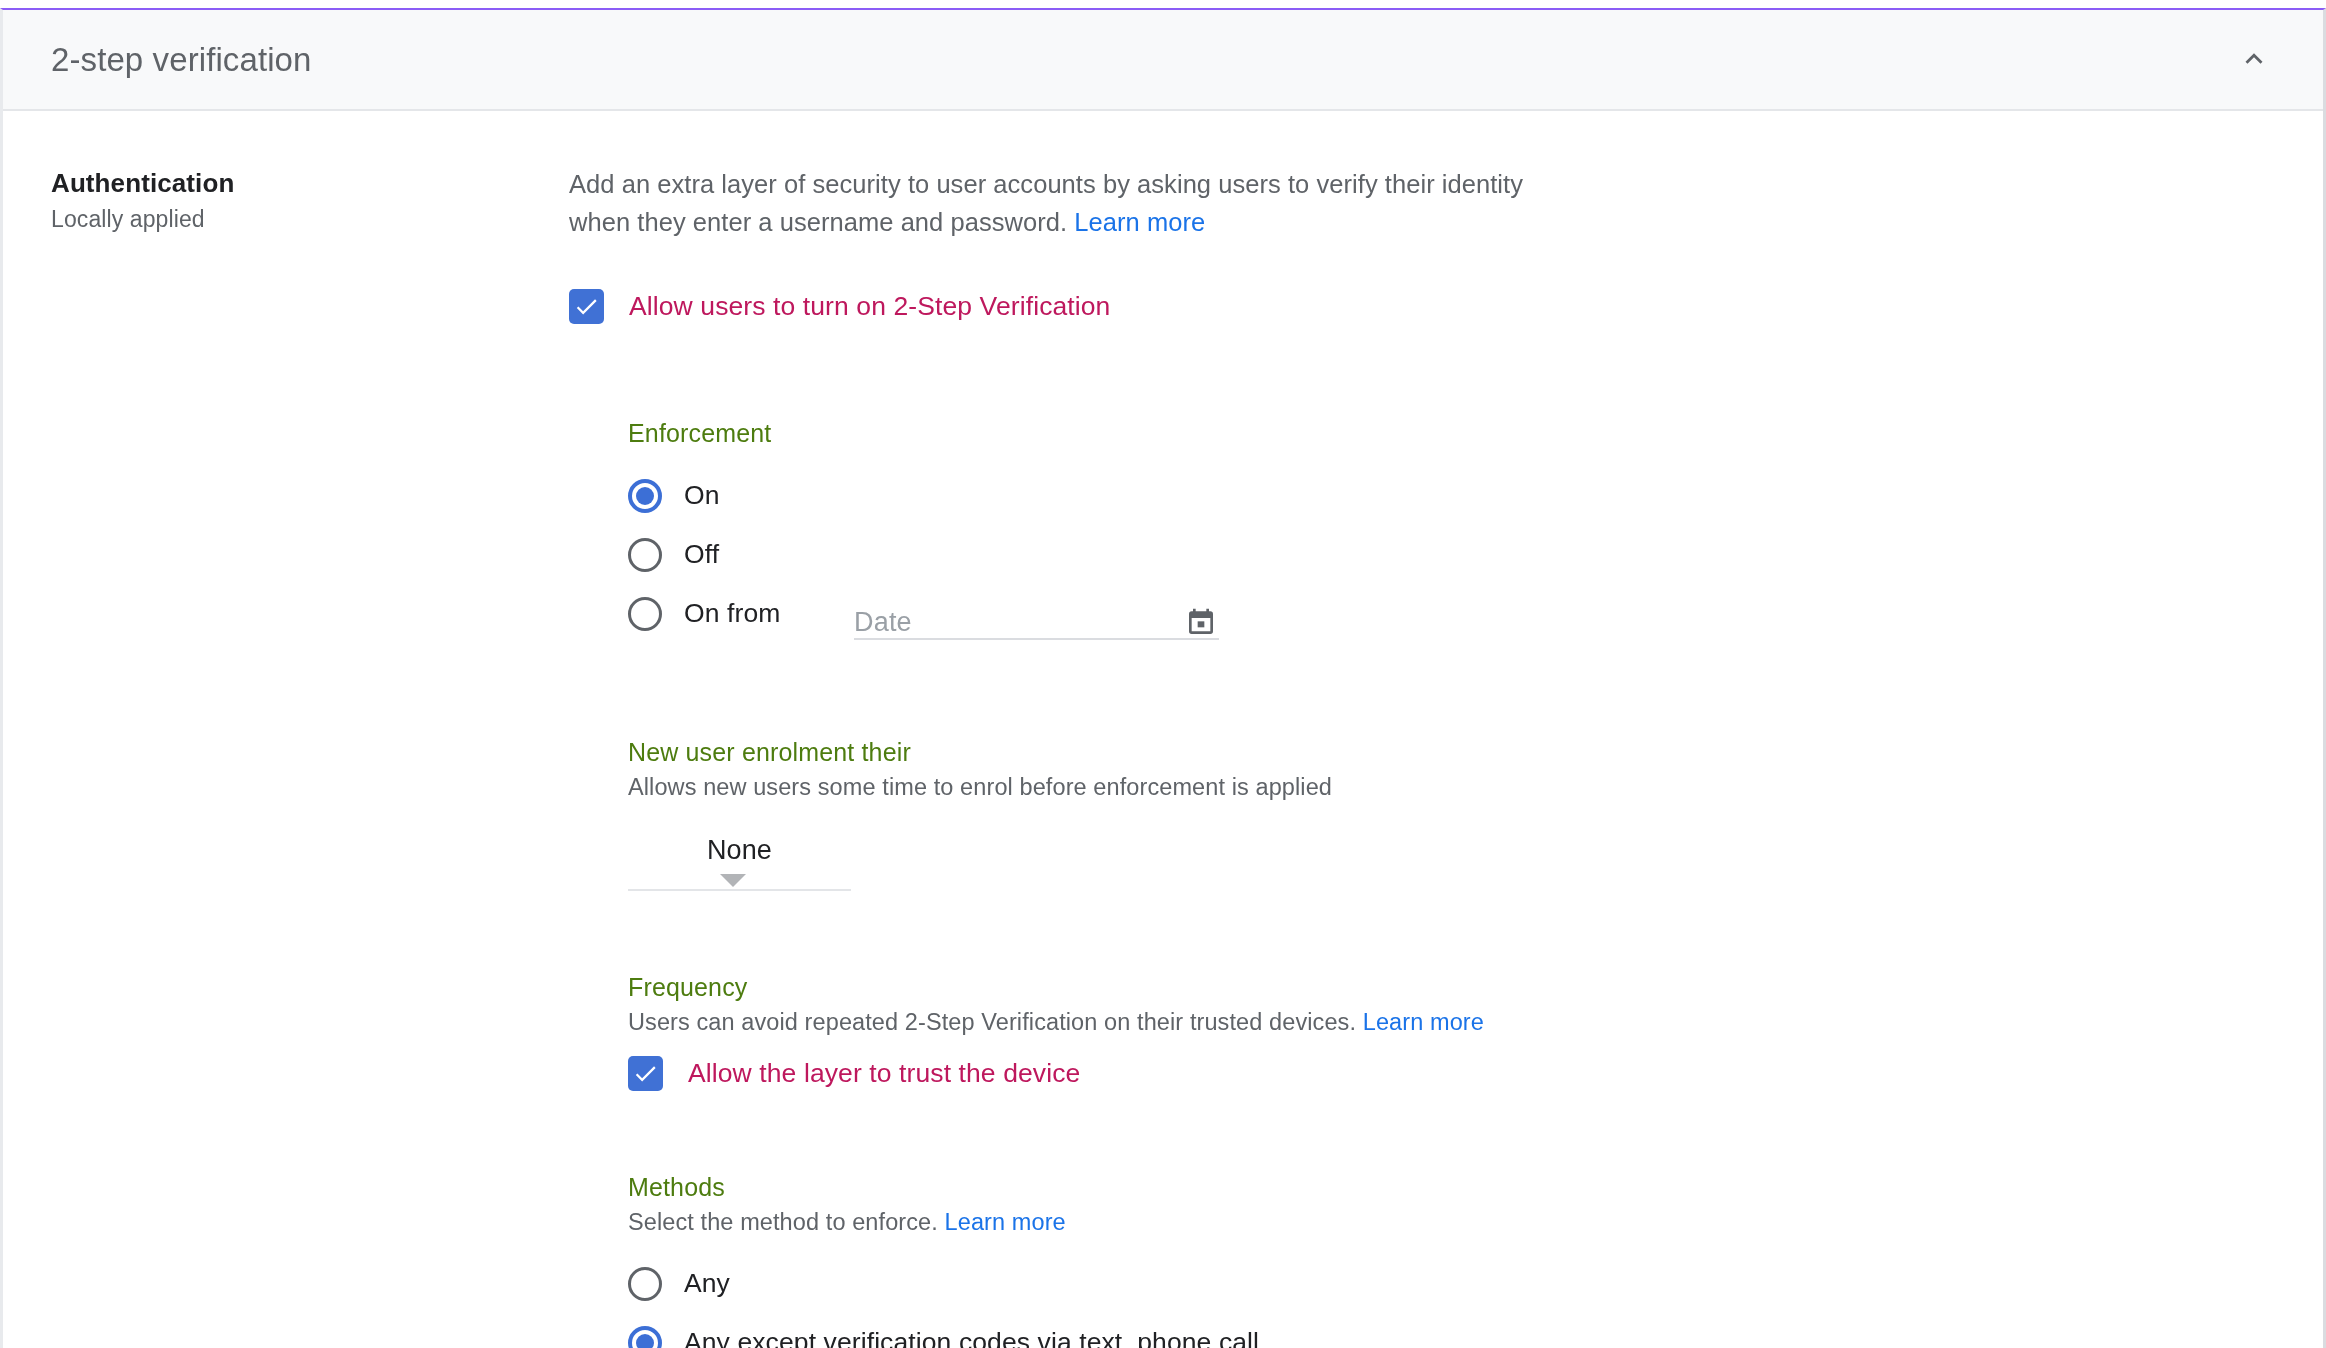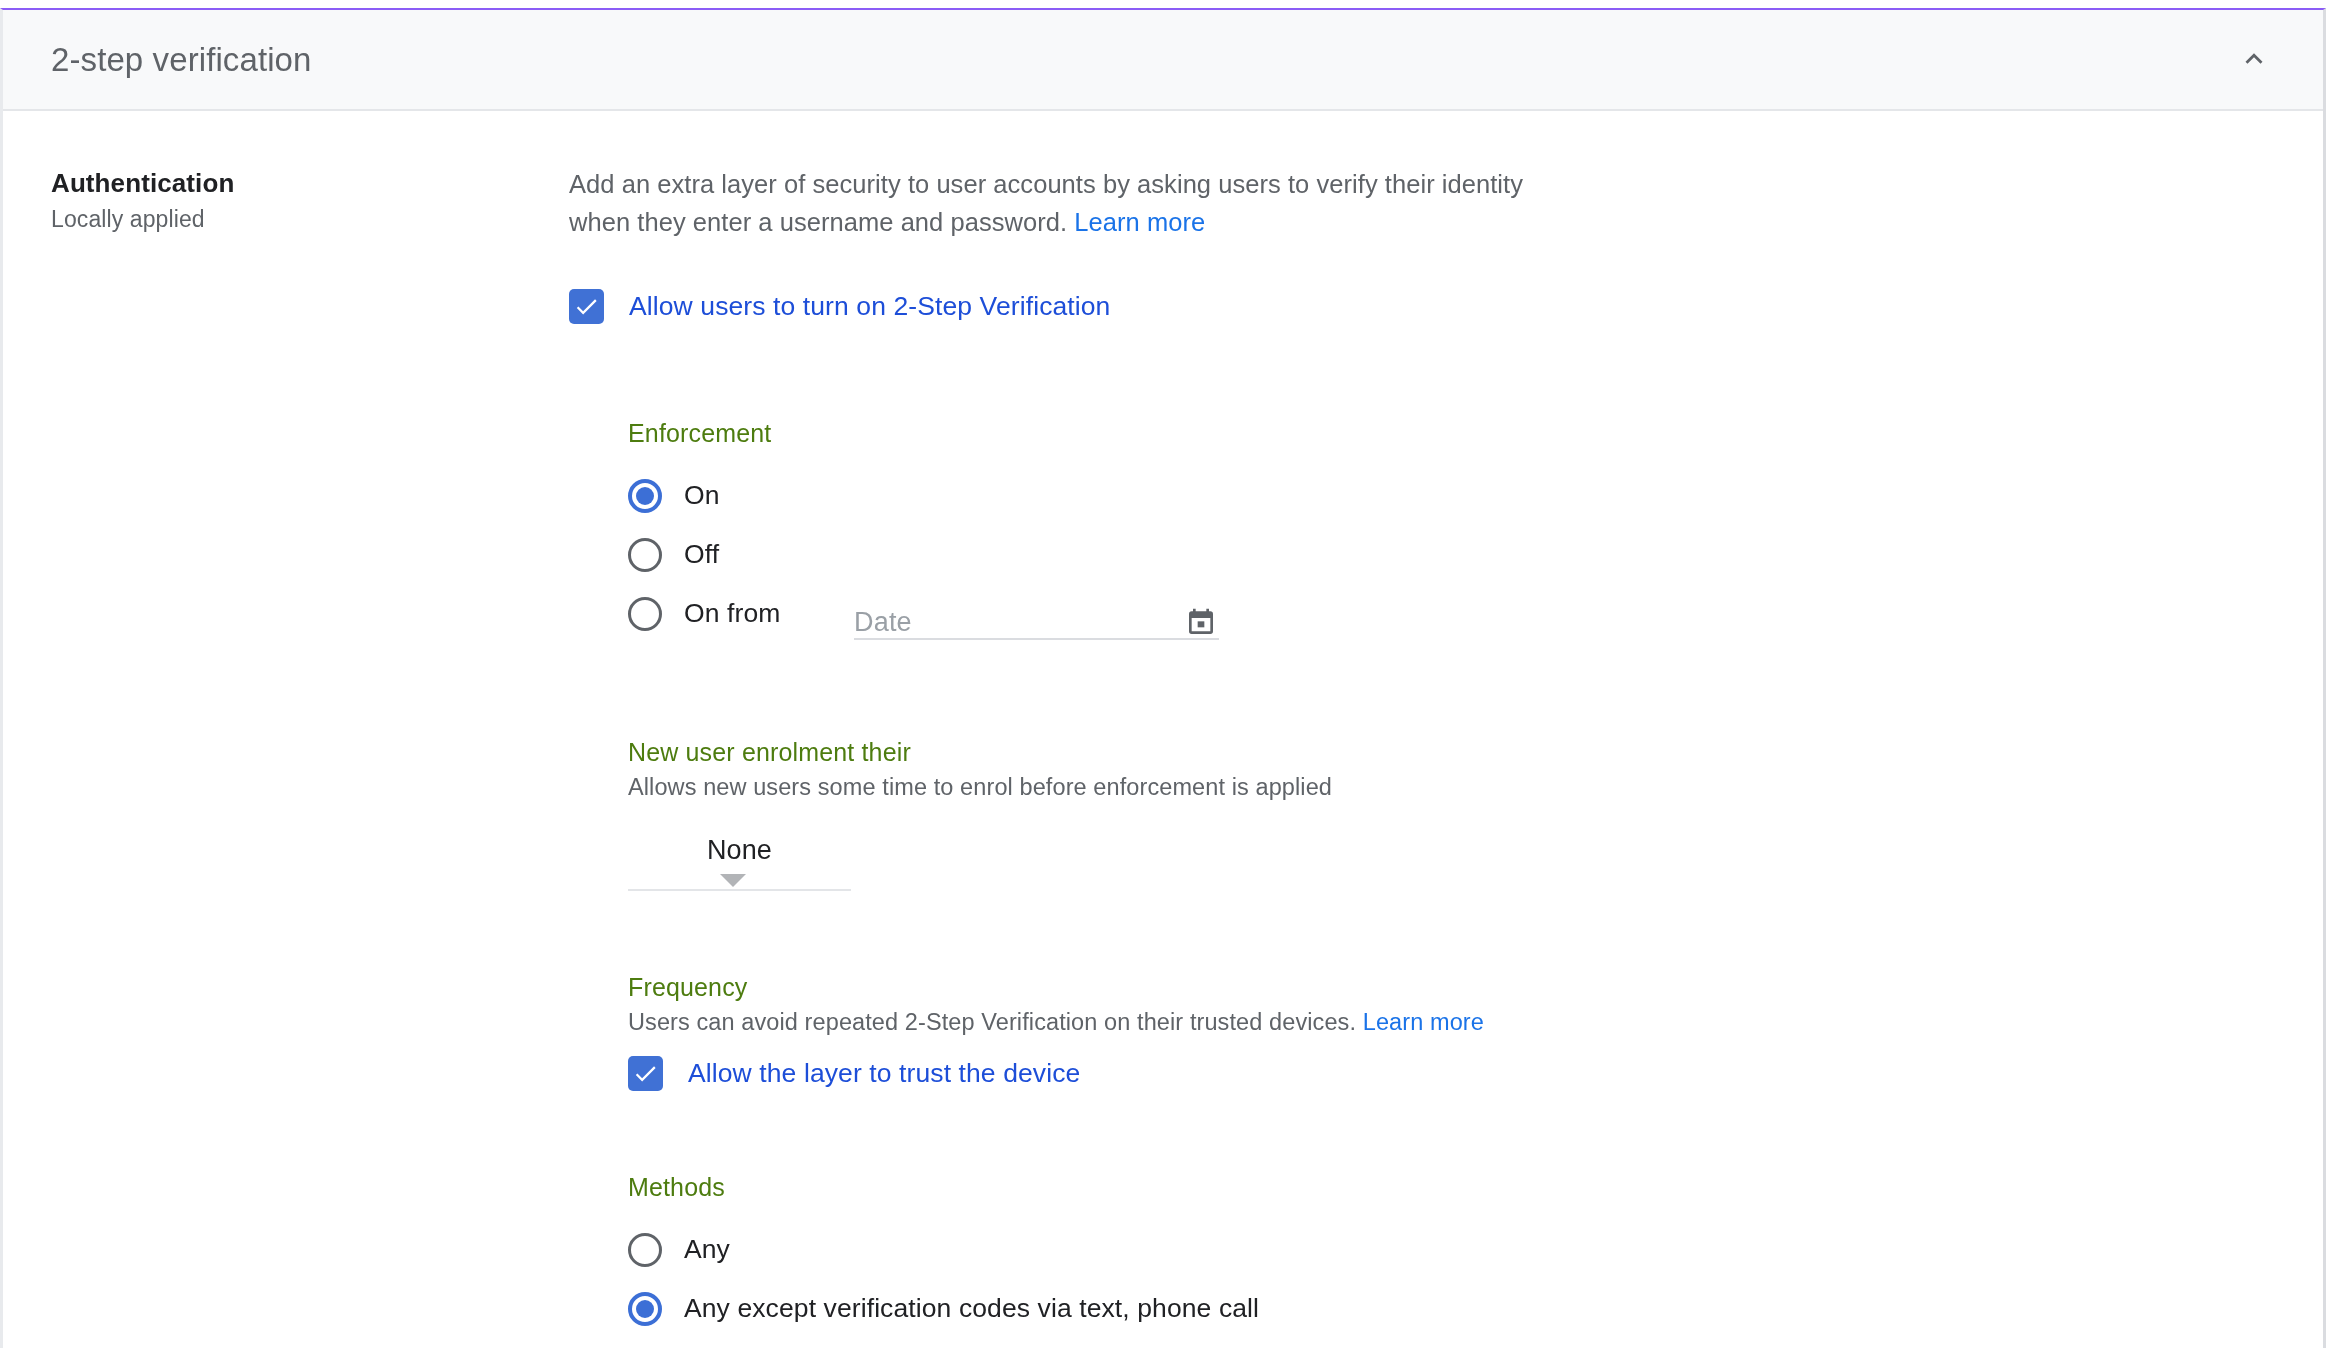--- a/index.html
+++ b/index.html
@@ -115,21 +115,21 @@
     display: flex;
     align-items: center;
     justify-content: center;
     cursor: pointer;
   }
   .checkbox svg { display: block; }
 
   .cb-label {
     margin-left: 25px;
     font-size: 26.5px;
-    color: #1d4ed8;
+    color: #be185d;
     letter-spacing: .1px;
     white-space: nowrap;
   }
 
   
   .indent { margin-left: 59px; }
 
   .group-title {
     font-size: 25px;
     font-weight: 400;
@@ -340,20 +340,24 @@
               </span>
             </span>
             <span class="cb-label">Allow the layer to trust the device</span>
           </div>
         </div>
 
         <div class="spacer-l"></div>
 
         <div>
           <div class="group-title">Methods</div>
+          <div class="group-desc">
+            <span>Select the method to enforce.</span>
+            <a class="link">Learn more</a>
+          </div>
 
           <div style="margin-top:18px;">
             <div class="radio-row">
               <span class="radio"></span>
               <span class="radio-label">Any</span>
             </div>
             <div class="radio-row">
               <span class="radio checked"></span>
               <span class="radio-label">Any except verification codes via text, phone call</span>
             </div>

